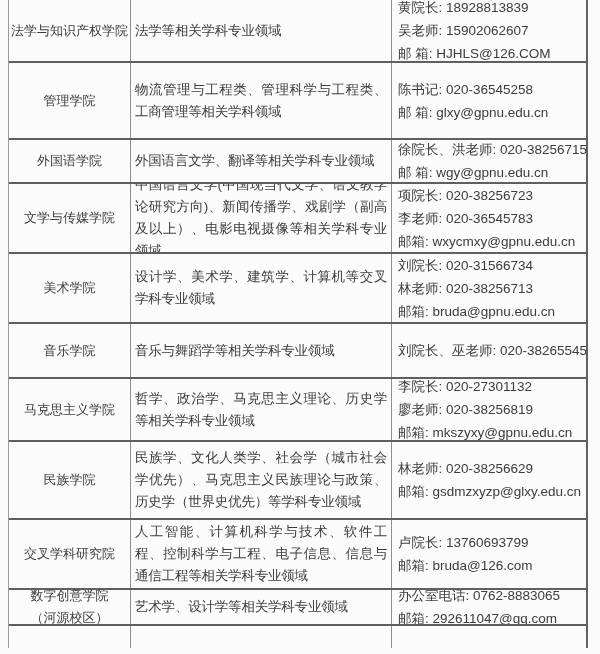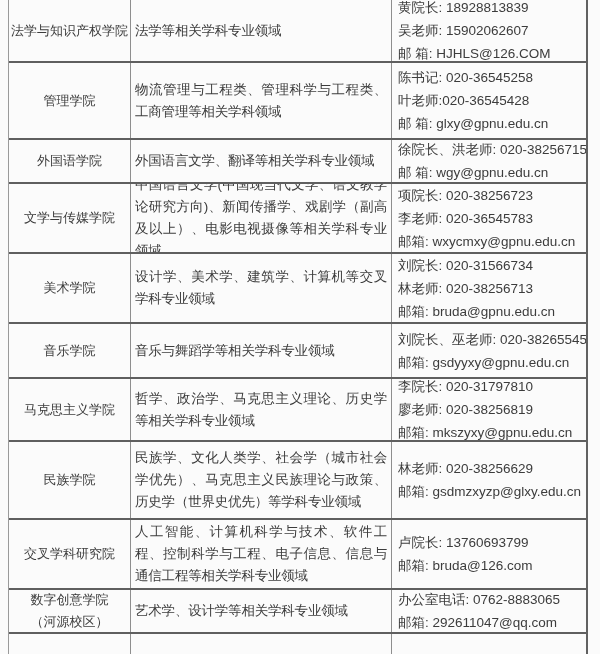--- a/index.html
+++ b/index.html
@@ -78,21 +78,20 @@
 
   <div class="row" style="height: 77px;">
     <div class="cell c1">
       <span>管理学院</span>
     </div>
     <div class="cell c2">
       <span>物流管理与工程类、管理科学与工程类、工商管理等相关学科领域</span>
     </div>
     <div class="cell c3">
           <div class="contact-line">陈书记: 020-36545258</div>
-          <div class="contact-line">叶老师:020-36545428</div>
           <div class="contact-line">邮 箱: glxy@gpnu.edu.cn</div>
         </div>
   </div>
 
   <div class="row" style="height: 44px;">
     <div class="cell c1">
       <span>外国语学院</span>
     </div>
     <div class="cell c2">
       <span>外国语言文学、翻译等相关学科专业领域</span>
@@ -133,33 +132,32 @@
 
   <div class="row" style="height: 55px;">
     <div class="cell c1">
       <span>音乐学院</span>
     </div>
     <div class="cell c2">
       <span>音乐与舞蹈学等相关学科专业领域</span>
     </div>
     <div class="cell c3">
           <div class="contact-line">刘院长、巫老师: 020-38265545</div>
-          <div class="contact-line">邮箱: gsdyyxy@gpnu.edu.cn</div>
         </div>
   </div>
 
   <div class="row" style="height: 63px;">
     <div class="cell c1">
       <span>马克思主义学院</span>
     </div>
     <div class="cell c2">
       <span>哲学、政治学、马克思主义理论、历史学等相关学科专业领域</span>
     </div>
     <div class="cell c3">
-          <div class="contact-line">李院长: 020-31797810</div>
+          <div class="contact-line">李院长: 020-27301132</div>
           <div class="contact-line">廖老师: 020-38256819</div>
           <div class="contact-line">邮箱: mkszyxy@gpnu.edu.cn</div>
         </div>
   </div>
 
   <div class="row" style="height: 78px;">
     <div class="cell c1">
       <span>民族学院</span>
     </div>
     <div class="cell c2">
@@ -177,21 +175,21 @@
     </div>
     <div class="cell c2">
       <span>人工智能、计算机科学与技术、软件工程、控制科学与工程、电子信息、信息与通信工程等相关学科专业领域</span>
     </div>
     <div class="cell c3">
           <div class="contact-line">卢院长: 13760693799</div>
           <div class="contact-line">邮箱: bruda@126.com</div>
         </div>
   </div>
 
-  <div class="row" style="height: 44px;">
+  <div class="row" style="height: 36px;">
     <div class="cell c1">
       <span>数字创意学院
 （河源校区）</span>
     </div>
     <div class="cell c2">
       <span>艺术学、设计学等相关学科专业领域</span>
     </div>
     <div class="cell c3">
           <div class="contact-line">办公室电话: 0762-8883065</div>
           <div class="contact-line">邮箱: 292611047@qq.com</div>

